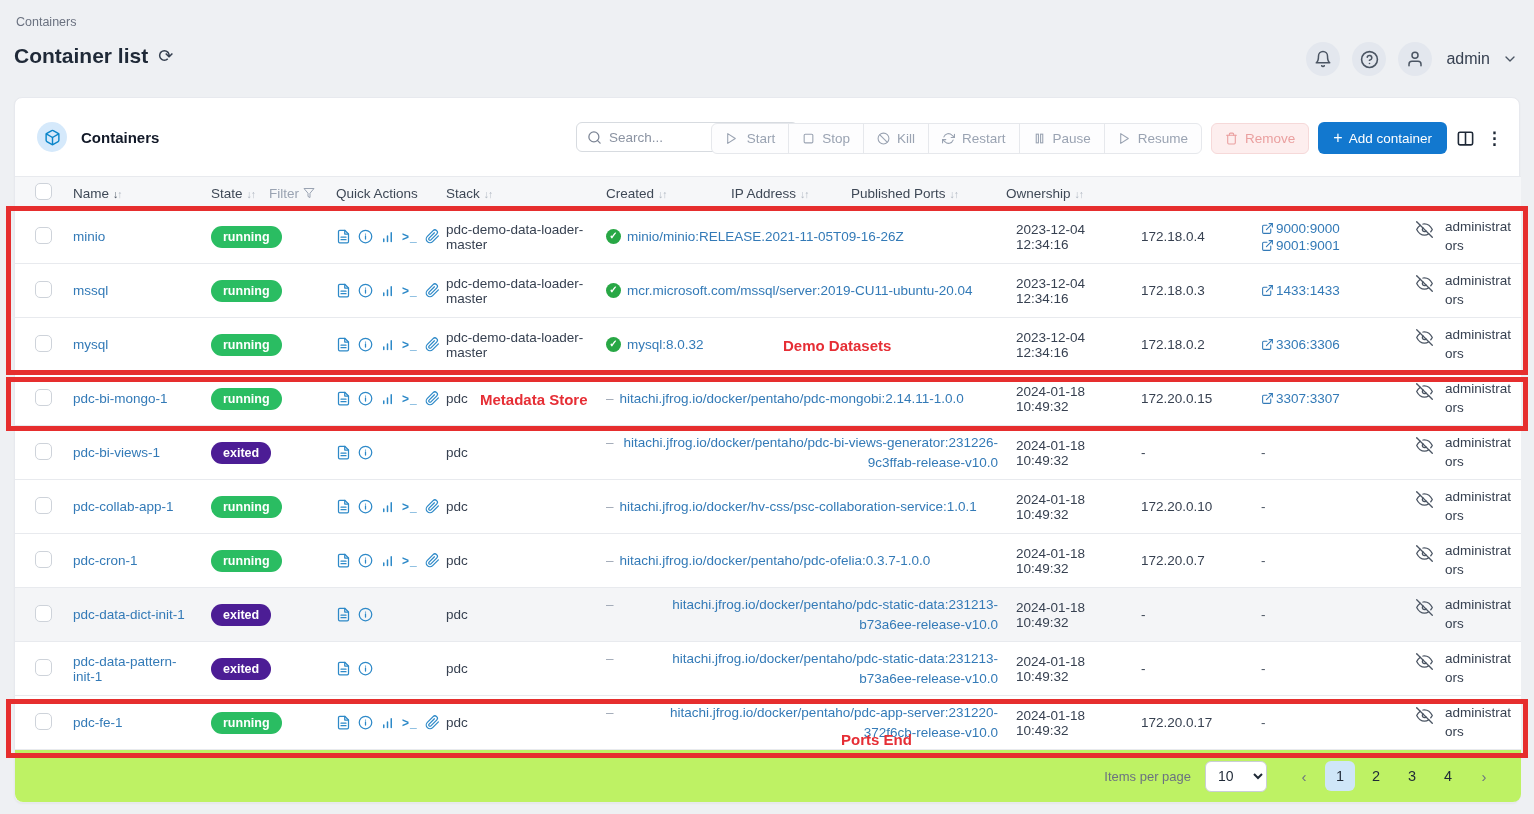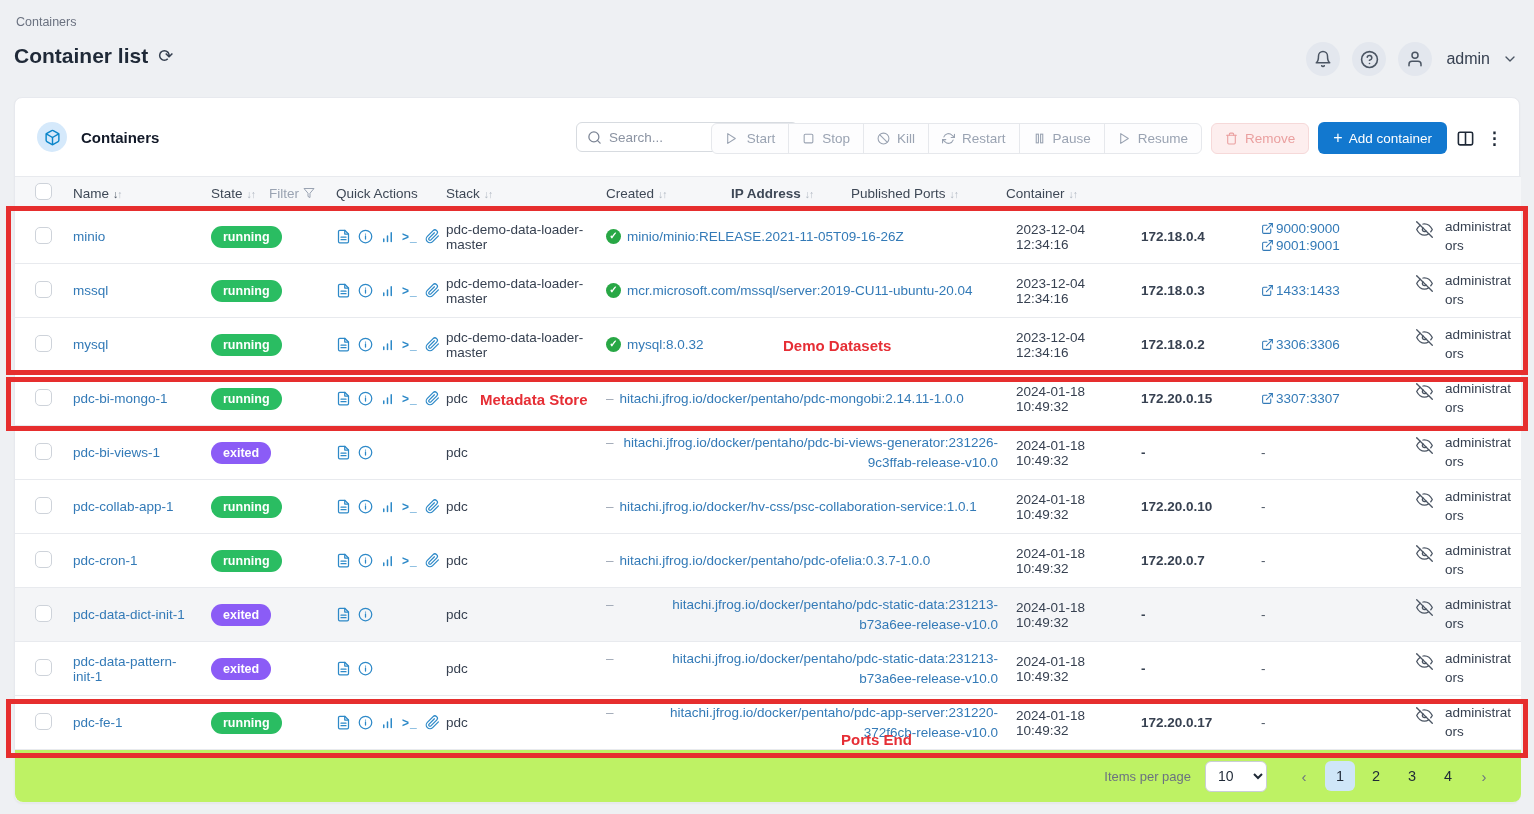--- a/index.html
+++ b/index.html
@@ -52,32 +52,32 @@
   .row { display:flex; min-height:54px; align-items:center; border-bottom:1px solid #e8eaee; background:#fff; }
   .row.hover { background:#f4f5f7; }
   .cell { padding:0 8px 0 10px; flex:none; }
   .c0 { width:48px; padding-left:20px; }
   .c1 { width:138px; }
   .c2 { width:125px; }
   .c3 { width:110px; }
   .c4 { width:160px; }
   .c5 { width:410px; }
   .c6 { width:125px; }
-  .c7 { width:120px;font-weight:bold; }
+  .c7 { width:120px; }
   .c8 { width:155px; }
   .c9 { width:115px; }
   .sort { font-size:10.5px; letter-spacing:-1px; color:#b3bac4; margin-left:4px; }
   .sort .on { color:#4b5563; }
   .th-filter { color:#9aa3b2; margin-left:14px; display:inline-flex; align-items:center; gap:4px; cursor:pointer; }
   .help-circ { display:inline-flex; width:14px; height:14px; border:1.4px solid #4b5563; border-radius:50%; font-size:10px; align-items:center; justify-content:center; margin-left:4px; color:#4b5563; }
   .checkbox { display:inline-block; width:17px; height:17px; border:1px solid #ced3da; border-radius:5px; background:#fff; cursor:pointer; }
   a.blue-link { color:#337ab7; text-decoration:none; cursor:pointer; overflow-wrap:anywhere;text-align:right; }
   .badge { display:inline-block; padding:4px 12px; border-radius:12px; color:#fff; font-size:12.5px; font-weight:700; }
   .badge.success { background:#2abd62; }
-  .badge.danger { background:#8b5cf6; }
+  .badge.danger { background:#4c1d95; }
   .qa { display:flex; gap:7px; align-items:center; color:#2d89c8; }
   .qa .qa-i { cursor:pointer; display:inline-flex; }
   .qa .console-txt { font-size:12px; font-weight:700; letter-spacing:1px; }
   .stack-txt, .created-txt, .ip-txt { color:#374151; overflow-wrap:anywhere; }
   .img-cell { display:flex; align-items:flex-start; gap:6px; line-height:1.45; }
   .okcheck { flex:none; width:15px; height:15px; margin-top:2px; border-radius:50%; background:#28a745; color:#fff; font-size:10px; display:inline-flex; align-items:center; justify-content:center; font-weight:700; }
   .dashpre { flex:none; color:#9aa3b2; }
   .ports { display:flex; flex-wrap:wrap; column-gap:6px; row-gap:2px; color:#337ab7; }
   .port-pair { display:inline-flex; align-items:center; gap:2px; cursor:pointer; }
   .owner { display:flex; align-items:flex-start; gap:12px; }
@@ -258,21 +258,21 @@
                 <polygon points="22 3 2 3 10 12.46 10 19 14 21 14 12.46 22 3"></polygon>
               </svg>
             </span>
           </span>
       </div>
       <div class="cell c3"><span>Quick Actions</span></div>
       <div class="cell c4"><span>Stack</span><span class="sort">↓↑</span></div>
       <div class="cell c6"><span>Created</span><span class="sort">↓↑</span></div>
       <div class="cell c7"><span>IP Address</span><span class="sort">↓↑</span></div>
       <div class="cell c8"><span>Published Ports</span><span class="sort">↓↑</span></div>
-      <div class="cell c9"><span>Container</span><span class="sort">↓↑</span></div>
+      <div class="cell c9"><span>Ownership</span><span class="sort">↓↑</span></div>
     </div>
     <div id="rows">
         <div class="row">
           <div class="cell c0"><span class="checkbox"></span></div>
           <div class="cell c1"><a class="blue-link">minio</a></div>
           <div class="cell c2"><span class="badge success">running</span></div>
           <div class="cell c3">
             <span class="qa">
               <span class="qa-i">
                 <svg width="15" height="15" viewBox="0 0 24 24" fill="none" stroke="currentColor" stroke-width="2" stroke-linecap="round" stroke-linejoin="round">

